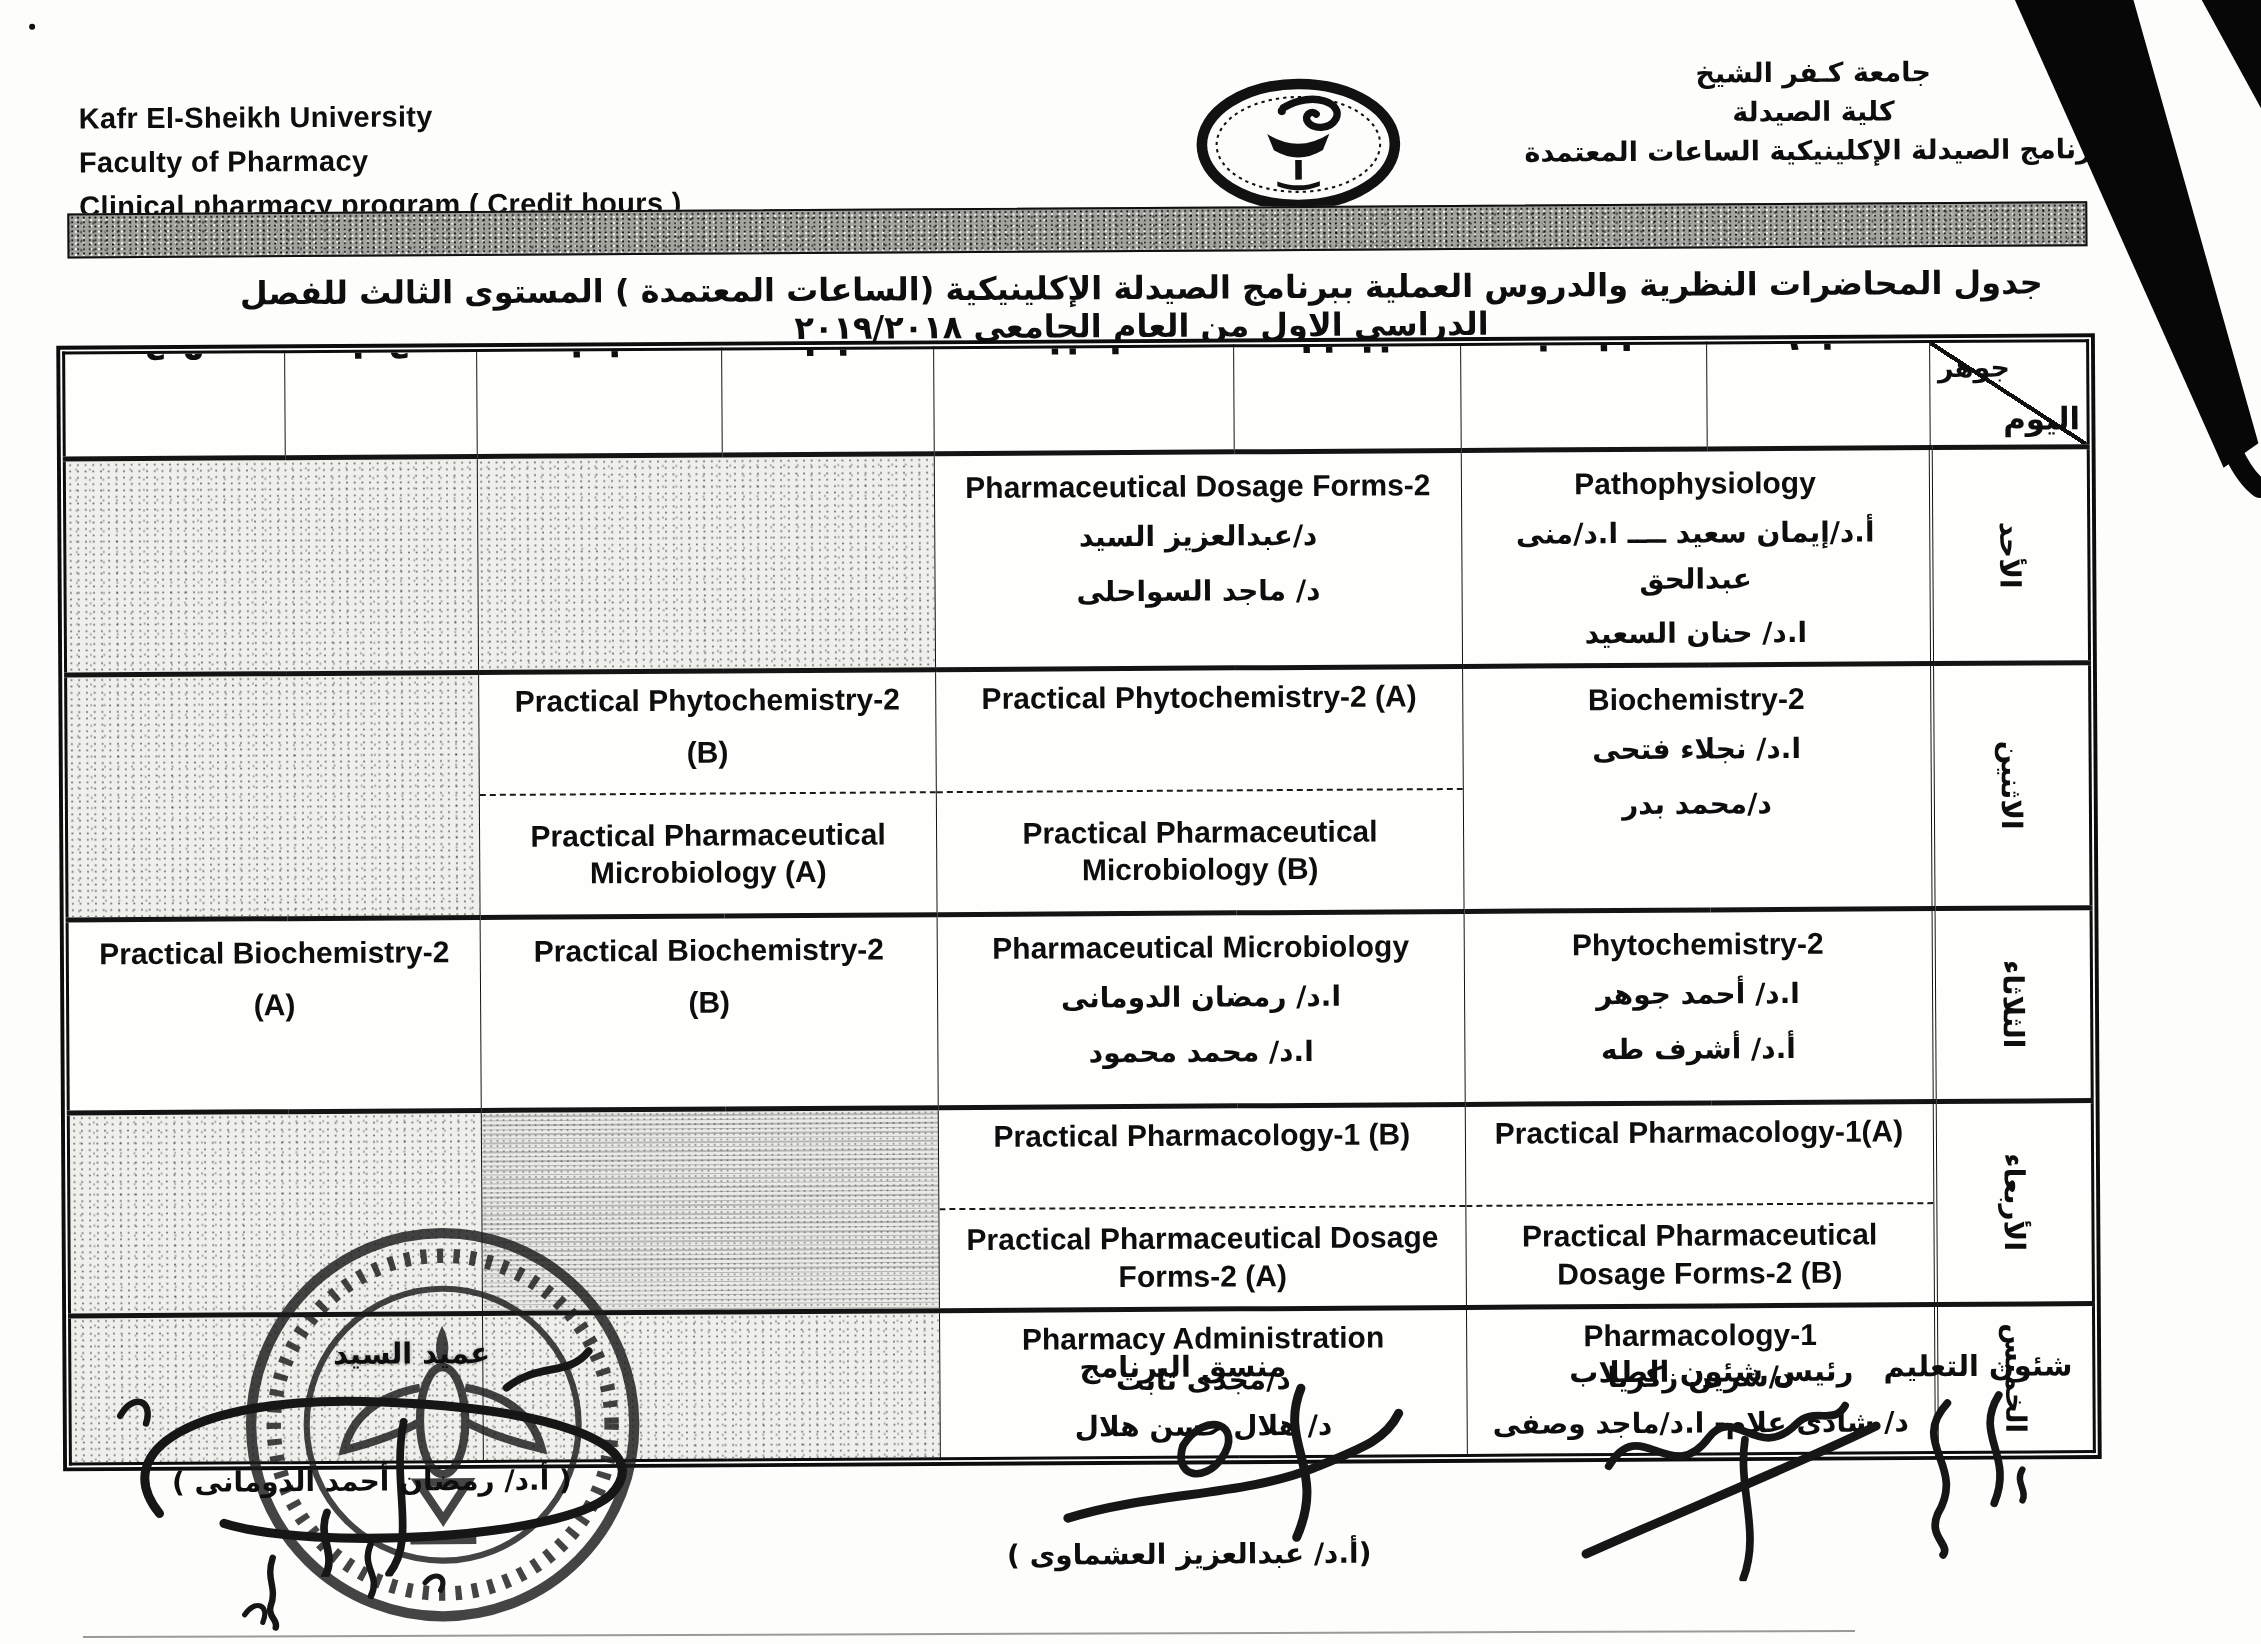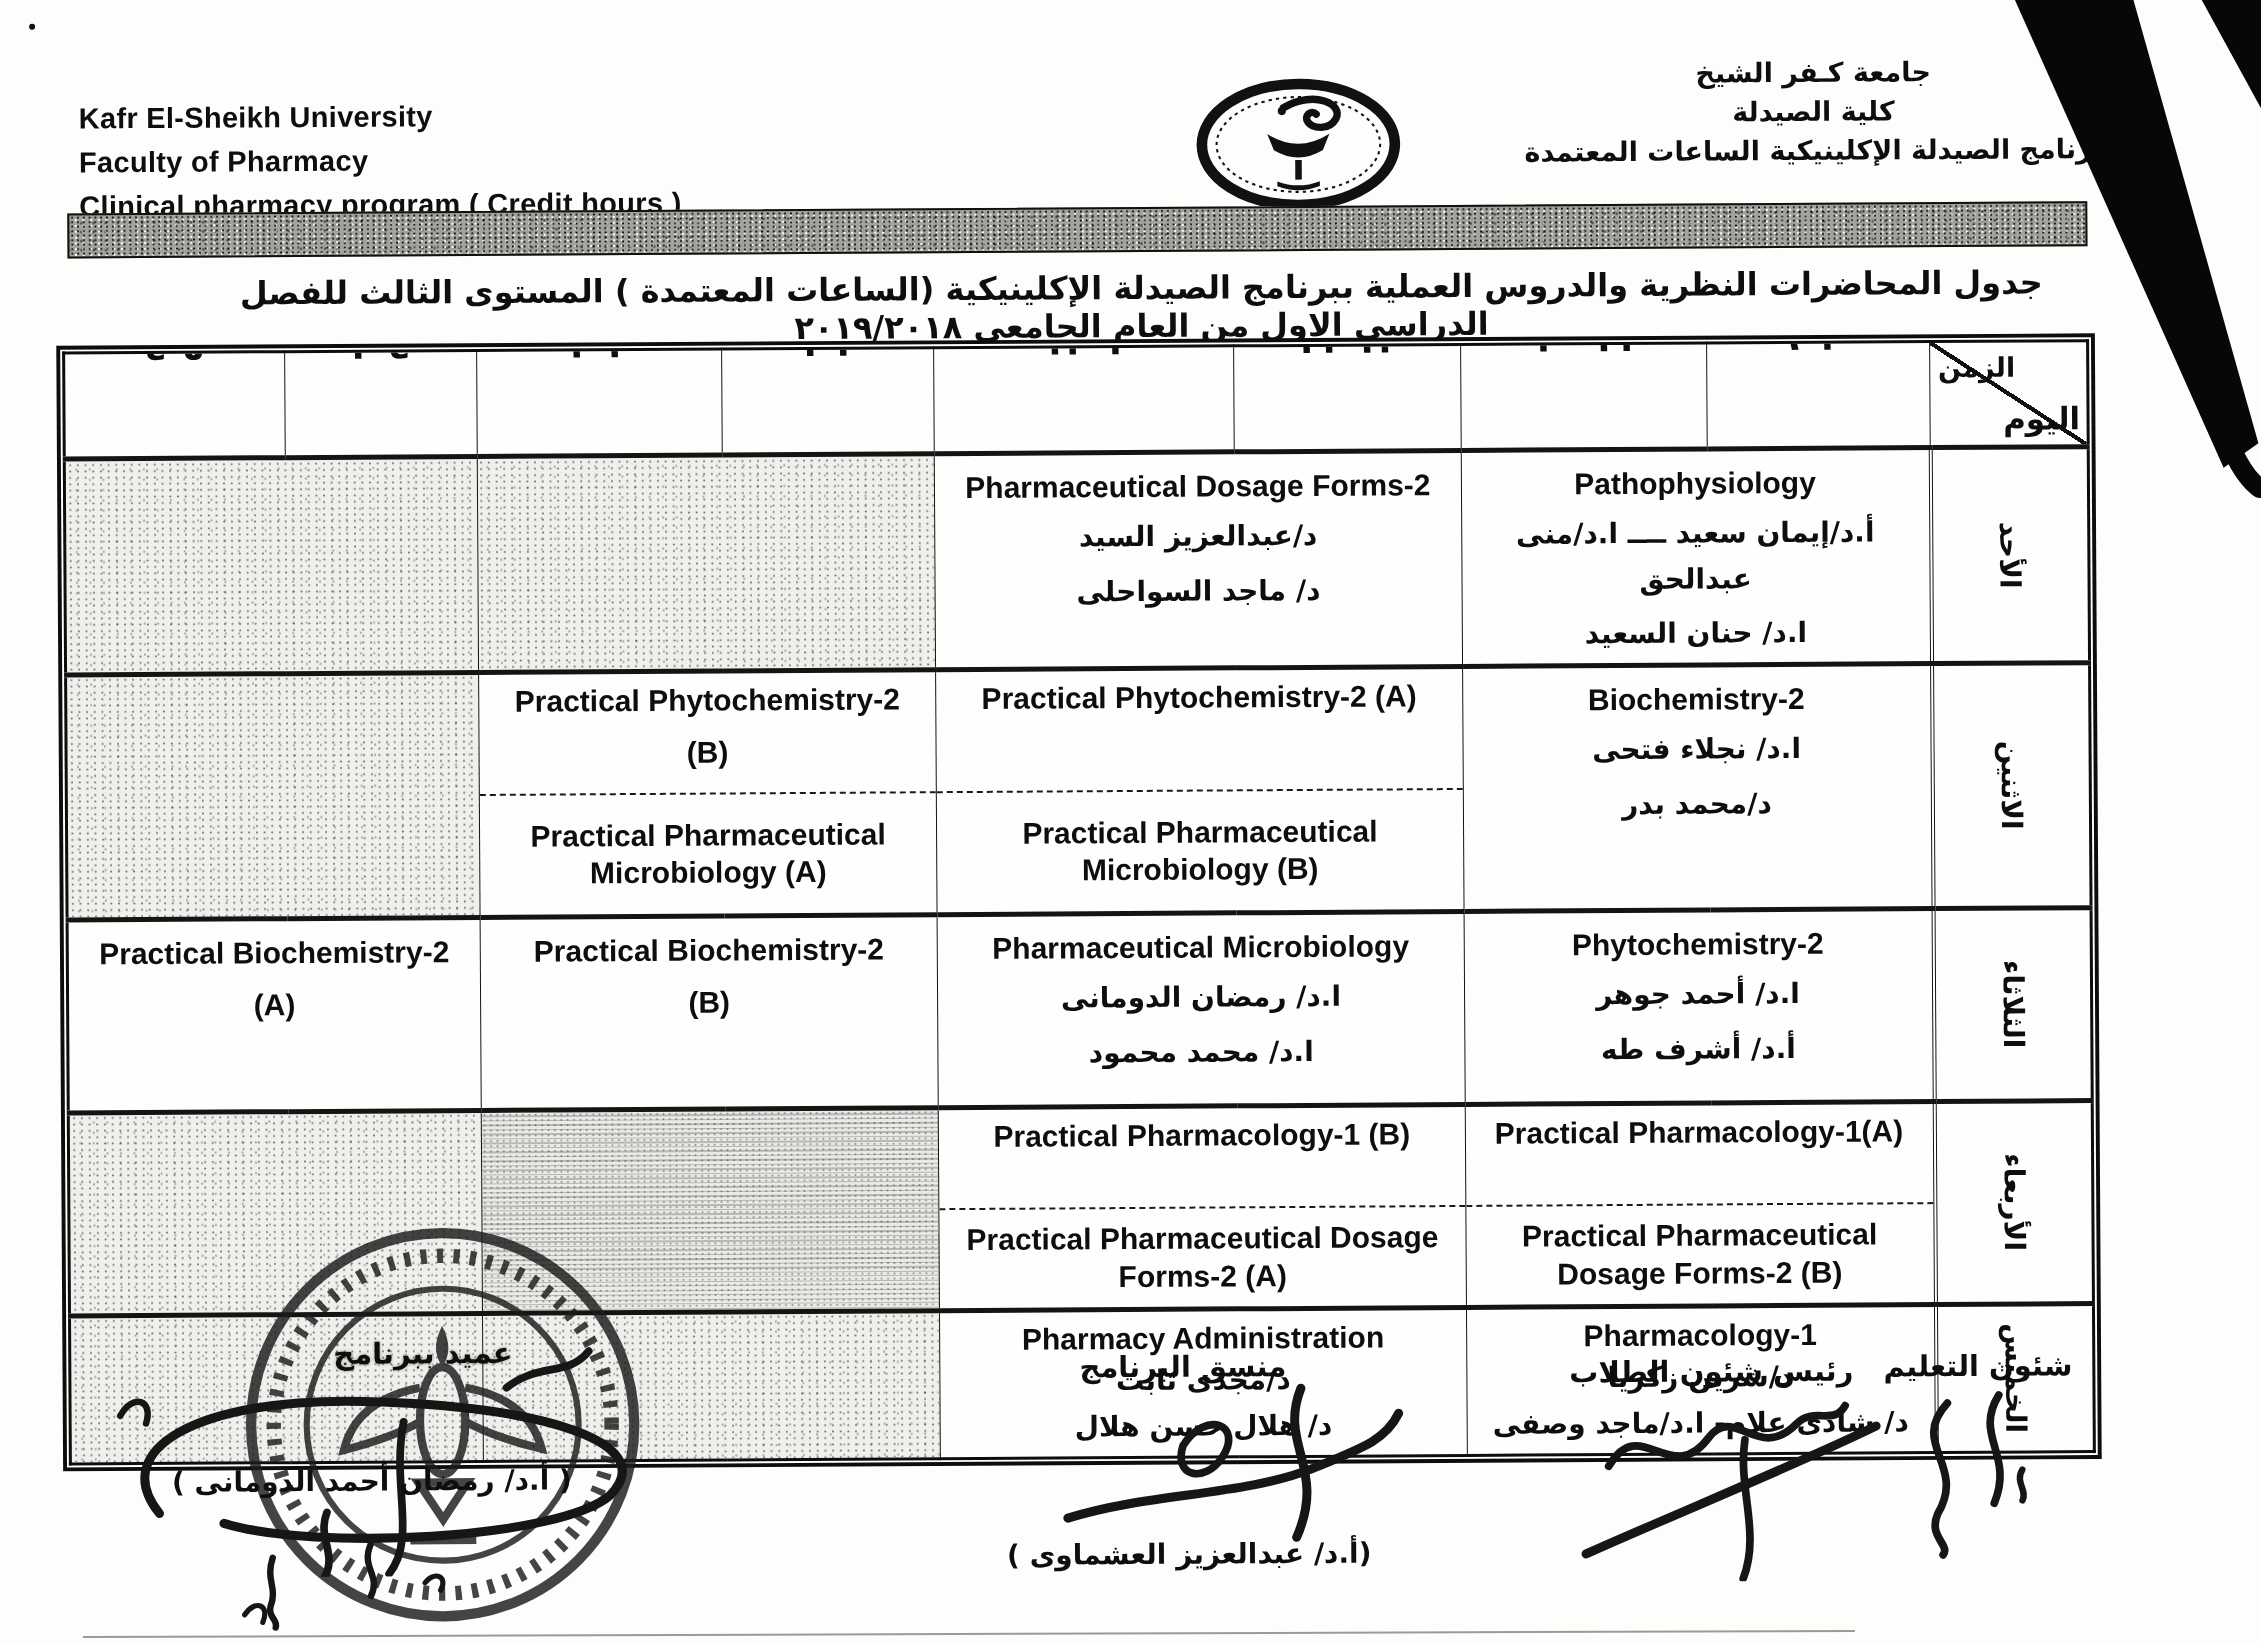--- a/index.html
+++ b/index.html
@@ -172,21 +172,21 @@
               <span class="tslot">١٢-١١</span>
             </td>
       <td>
               <span class="tslot">١١-١٠</span>
             </td>
       <td>
               <span class="tslot">١٠-٩</span>
             </td>
       <td>
         <div class="corner">
-          <span class="t1">الزمن</span>
+          <span class="t1">جوهر</span>
           <span class="t2">اليوم</span>
         </div>
       </td>
     </tr>
 
     <tr class="days-row r-sun">
       <td colspan="2" class="shaded"></td>
       <td colspan="2" class="shaded"></td>
       <td colspan="2">
               <div class="cell-pad">
@@ -344,21 +344,21 @@
     <circle cx="100" cy="100" r="93" fill="none" stroke="#1c1c1c" stroke-width="5"></circle>
     <circle cx="100" cy="100" r="82" fill="none" stroke="#1c1c1c" stroke-width="7" stroke-dasharray="3 5"></circle>
     <circle cx="100" cy="100" r="66" fill="none" stroke="#1c1c1c" stroke-width="3"></circle>
     <path d="M100,52 C96,60 96,66 100,72 C104,66 104,60 100,52 Z" fill="#1c1c1c"></path>
     <ellipse cx="100" cy="98" rx="11" ry="26" fill="none" stroke="#1c1c1c" stroke-width="4"></ellipse>
     <path d="M89,82 Q58,88 52,112 Q76,106 90,98" fill="none" stroke="#1c1c1c" stroke-width="4"></path>
     <path d="M111,82 Q142,88 148,112 Q124,106 110,98" fill="none" stroke="#1c1c1c" stroke-width="4"></path>
     <path d="M88,128 L112,128 L100,146 Z" fill="none" stroke="#1c1c1c" stroke-width="4"></path>
     <path d="M84,156 L116,156" stroke="#1c1c1c" stroke-width="4"></path>
   </svg>
-  <div class="sig-label" style="left:329px;top:1332px;z-index:5;text-shadow:0 0 3.9px rgba(0,0,0,.35);">عميد ببرنامج</div>
+  <div class="sig-label" style="left:329px;top:1332px;z-index:5;text-shadow:0 0 3.9px rgba(0,0,0,.35);">عميد السيد</div>
   <svg class="sigsvg" style="left:77px;top:1340px;width:644px;height:232px;z-index:6;" viewBox="0 0 500 180">
     <path d="M60,130 C20,80 90,40 220,44 C360,48 450,78 410,118 C370,152 180,160 110,138" fill="none" stroke="#161616" stroke-width="7" stroke-linecap="round"></path>
     <path d="M330,34 C356,14 378,26 394,6" fill="none" stroke="#161616" stroke-width="6" stroke-linecap="round"></path>
     <path d="M30,54 C40,36 56,42 50,60" fill="none" stroke="#161616" stroke-width="5" stroke-linecap="round"></path>
     <path d="M250,60 C240,110 260,150 238,178" fill="none" stroke="#161616" stroke-width="6" stroke-linecap="round"></path>
     <path d="M190,190 C182,210 198,222 188,240" fill="none" stroke="#161616" stroke-width="6" stroke-linecap="round" transform="translate(0,-60)"></path>
   </svg>
   <div class="sig-name" style="left:167px;top:1460px;z-index:6;">( أ.د/ رمضان أحمد الدومانى )</div>
   <svg class="sigsvg" style="left:213px;top:1501px;width:271px;height:129px;z-index:6;" viewBox="0 0 210 100">
     <path d="M42,40 C36,58 46,62 40,78 C38,86 46,88 44,94" fill="none" stroke="#161616" stroke-width="5" stroke-linecap="round"></path>

